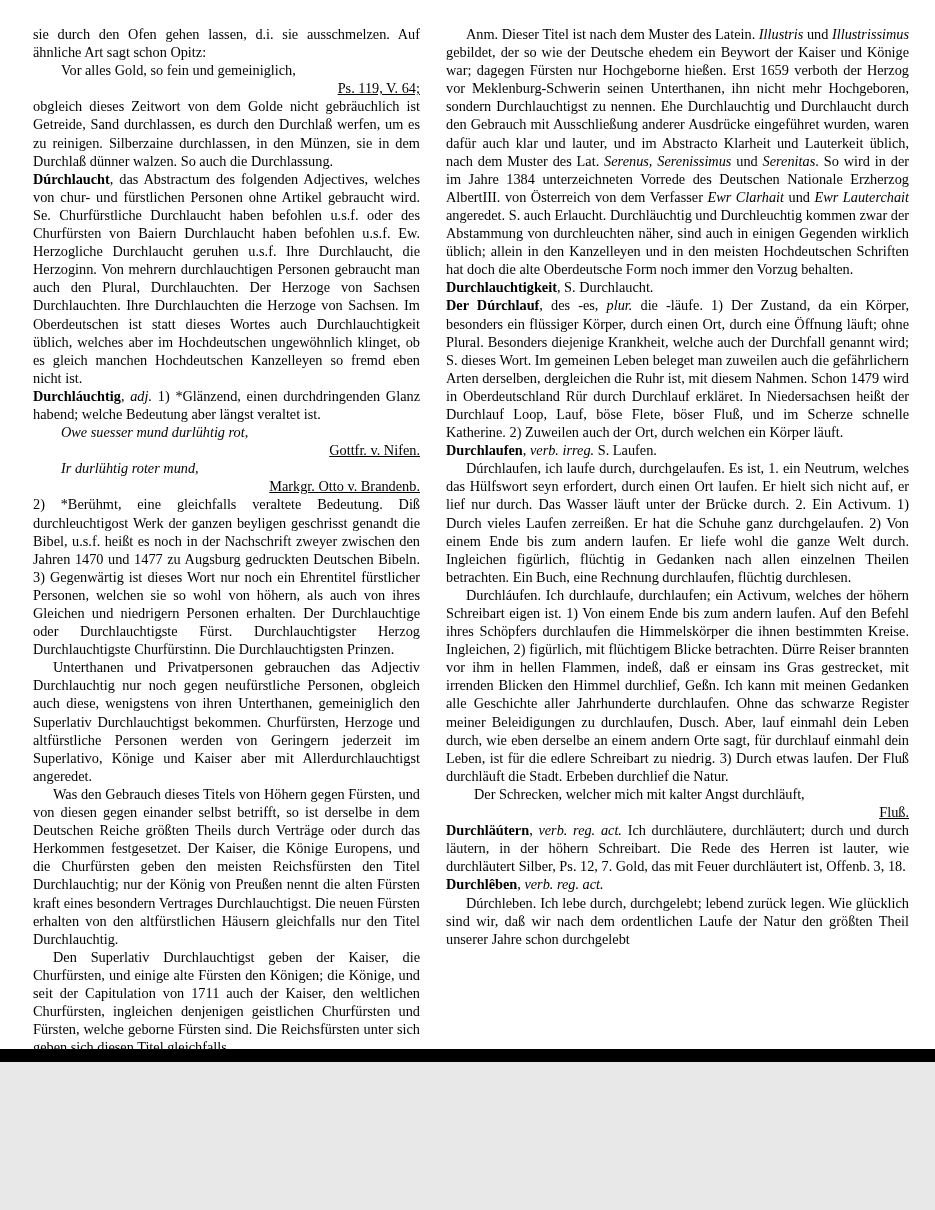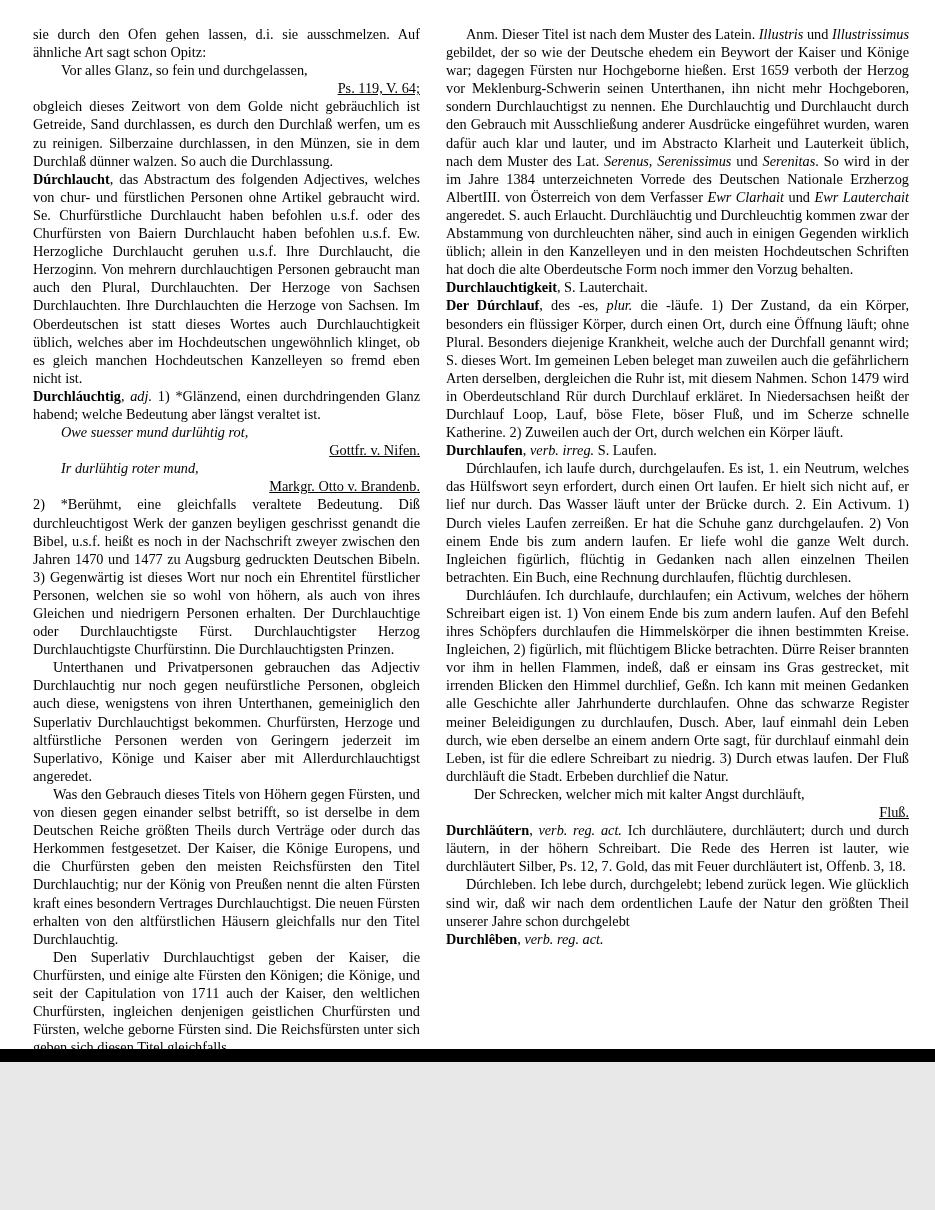--- a/index.html
+++ b/index.html
@@ -47,44 +47,44 @@
     background: #000000;
   }
 </style>
 </head>
 <body>
 
 <div class="page">
   <div class="columns">
     <div class="col col-left">
         <p class="para flush"><span class="seg-normal">sie durch den Ofen gehen lassen, d.i. sie ausschmelzen. Auf ähnliche Art sagt schon Opitz:</span></p>
-        <p class="verse"><span class="seg-normal">Vor alles Glanz, so fein und durchgelassen,</span></p>
+        <p class="verse"><span class="seg-normal">Vor alles Gold, so fein und gemeiniglich,</span></p>
         <p class="attrib"><span class="seg-normal">Ps. 119, V. 64;</span></p>
         <p class="para flush"><span class="seg-normal">obgleich dieses Zeitwort von dem Golde nicht gebräuchlich ist Getreide, Sand durchlassen, es durch den Durchlaß werfen, um es zu reinigen. Silberzaine durchlassen, in den Münzen, sie in dem Durchlaß dünner walzen. So auch die Durchlassung.</span></p>
         <p class="para flush"><span class="seg-bold">Dúrchlaucht</span><span class="seg-normal">, das Abstractum des folgenden Adjectives, welches von chur- und fürstlichen Personen ohne Artikel gebraucht wird. Se. Churfürstliche Durchlaucht haben befohlen u.s.f. oder des Churfürsten von Baiern Durchlaucht haben befohlen u.s.f. Ew. Herzogliche Durchlaucht geruhen u.s.f. Ihre Durchlaucht, die Herzoginn. Von mehrern durchlauchtigen Personen gebraucht man auch den Plural, Durchlauchten. Der Herzoge von Sachsen Durchlauchten. Ihre Durchlauchten die Herzoge von Sachsen. Im Oberdeutschen ist statt dieses Wortes auch Durchlauchtigkeit üblich, welches aber im Hochdeutschen ungewöhnlich klinget, ob es gleich manchen Hochdeutschen Kanzelleyen so fremd eben nicht ist.</span></p>
         <p class="para flush"><span class="seg-bold">Durchláuchtig</span><span class="seg-normal">, </span><span class="seg-italic">adj.</span><span class="seg-normal"> 1) *Glänzend, einen durchdringenden Glanz habend; welche Bedeutung aber längst veraltet ist.</span></p>
         <p class="verse"><span class="seg-italic">Owe suesser mund durlühtig rot,</span></p>
         <p class="attrib"><span class="seg-normal">Gottfr. v. Nifen.</span></p>
         <p class="verse"><span class="seg-italic">Ir durlühtig roter mund,</span></p>
         <p class="attrib"><span class="seg-normal">Markgr. Otto v. Brandenb.</span></p>
         <p class="para flush"><span class="seg-normal">2) *Berühmt, eine gleichfalls veraltete Bedeutung. Diß durchleuchtigost Werk der ganzen beyligen geschrisst genandt die Bibel, u.s.f. heißt es noch in der Nachschrift zweyer zwischen den Jahren 1470 und 1477 zu Augsburg gedruckten Deutschen Bibeln. 3) Gegenwärtig ist dieses Wort nur noch ein Ehrentitel fürstlicher Personen, welchen sie so wohl von höhern, als auch von ihres Gleichen und niedrigern Personen erhalten. Der Durchlauchtige oder Durchlauchtigste Fürst. Durchlauchtigster Herzog Durchlauchtigste Churfürstinn. Die Durchlauchtigsten Prinzen.</span></p>
         <p class="para"><span class="seg-normal">Unterthanen und Privatpersonen gebrauchen das Adjectiv Durchlauchtig nur noch gegen neufürstliche Personen, obgleich auch diese, wenigstens von ihren Unterthanen, gemeiniglich den Superlativ Durchlauchtigst bekommen. Churfürsten, Herzoge und altfürstliche Personen werden von Geringern jederzeit im Superlativo, Könige und Kaiser aber mit Allerdurchlauchtigst angeredet.</span></p>
         <p class="para"><span class="seg-normal">Was den Gebrauch dieses Titels von Höhern gegen Fürsten, und von diesen gegen einander selbst betrifft, so ist derselbe in dem Deutschen Reiche größten Theils durch Verträge oder durch das Herkommen festgesetzet. Der Kaiser, die Könige Europens, und die Churfürsten geben den meisten Reichsfürsten den Titel Durchlauchtig; nur der König von Preußen nennt die alten Fürsten kraft eines besondern Vertrages Durchlauchtigst. Die neuen Fürsten erhalten von den altfürstlichen Häusern gleichfalls nur den Titel Durchlauchtig.</span></p>
         <p class="para"><span class="seg-normal">Den Superlativ Durchlauchtigst geben der Kaiser, die Churfürsten, und einige alte Fürsten den Königen; die Könige, und seit der Capitulation von 1711 auch der Kaiser, den weltlichen Churfürsten, ingleichen denjenigen geistlichen Churfürsten und Fürsten, welche geborne Fürsten sind. Die Reichsfürsten unter sich geben sich diesen Titel gleichfalls.</span></p>
         <p class="para"><span class="seg-normal">In der ehrerbiethigen Schreibart werden Durchlauchtig und Durchlauchtigst zuweilen für fürstlich gebraucht. Es waren bey dieser Feyerlichkeit viele durchlauchtige Personen zugegen. Durchlauchtig für durchsichtig, ein durchlauchtiges Haus, ist ein niedriger Scherz.</span></p>
       </div>
     <div class="col col-right">
         <p class="para"><span class="seg-normal">Anm. Dieser Titel ist nach dem Muster des Latein. </span><span class="seg-italic">Illustris</span><span class="seg-normal"> und </span><span class="seg-italic">Illustrissimus</span><span class="seg-normal"> gebildet, der so wie der Deutsche ehedem ein Beywort der Kaiser und Könige war; dagegen Fürsten nur Hochgeborne hießen. Erst 1659 verboth der Herzog vor Meklenburg-Schwerin seinen Unterthanen, ihn nicht mehr Hochgeboren, sondern Durchlauchtigst zu nennen. Ehe Durchlauchtig und Durchlaucht durch den Gebrauch mit Ausschließung anderer Ausdrücke eingeführet wurden, waren dafür auch klar und lauter, und im Abstracto Klarheit und Lauterkeit üblich, nach dem Muster des Lat. </span><span class="seg-italic">Serenus, Serenissimus</span><span class="seg-normal"> und </span><span class="seg-italic">Serenitas</span><span class="seg-normal">. So wird in der im Jahre 1384 unterzeichneten Vorrede des Deutschen Nationale Erzherzog AlbertIII. von Österreich von dem Verfasser </span><span class="seg-italic">Ewr Clarhait</span><span class="seg-normal"> und </span><span class="seg-italic">Ewr Lauterchait</span><span class="seg-normal"> angeredet. S. auch Erlaucht. Durchläuchtig und Durchleuchtig kommen zwar der Abstammung von durchleuchten näher, sind auch in einigen Gegenden wirklich üblich; allein in den Kanzelleyen und in den meisten Hochdeutschen Schriften hat doch die alte Oberdeutsche Form noch immer den Vorzug behalten.</span></p>
-        <p class="para flush"><span class="seg-bold">Durchlauchtigkeit</span><span class="seg-normal">, S. Lauterchait.</span></p>
+        <p class="para flush"><span class="seg-bold">Durchlauchtigkeit</span><span class="seg-normal">, S. Durchlaucht.</span></p>
         <p class="para flush"><span class="seg-bold">Der Dúrchlauf</span><span class="seg-normal">, des -es, </span><span class="seg-italic">plur.</span><span class="seg-normal"> die -läufe. 1) Der Zustand, da ein Körper, besonders ein flüssiger Körper, durch einen Ort, durch eine Öffnung läuft; ohne Plural. Besonders diejenige Krankheit, welche auch der Durchfall genannt wird; S. dieses Wort. Im gemeinen Leben beleget man zuweilen auch die gefährlichern Arten derselben, dergleichen die Ruhr ist, mit diesem Nahmen. Schon 1479 wird in Oberdeutschland Rür durch Durchlauf erkläret. In Niedersachsen heißt der Durchlauf Loop, Lauf, böse Flete, böser Fluß, und im Scherze schnelle Katherine. 2) Zuweilen auch der Ort, durch welchen ein Körper läuft.</span></p>
         <p class="para flush"><span class="seg-bold">Durchlaufen</span><span class="seg-normal">, </span><span class="seg-italic">verb. irreg.</span><span class="seg-normal"> S. Laufen.</span></p>
         <p class="para"><span class="seg-normal">Dúrchlaufen, ich laufe durch, durchgelaufen. Es ist, 1. ein Neutrum, welches das Hülfswort seyn erfordert, durch einen Ort laufen. Er hielt sich nicht auf, er lief nur durch. Das Wasser läuft unter der Brücke durch. 2. Ein Activum. 1) Durch vieles Laufen zerreißen. Er hat die Schuhe ganz durchgelaufen. 2) Von einem Ende bis zum andern laufen. Er liefe wohl die ganze Welt durch. Ingleichen figürlich, flüchtig in Gedanken nach allen einzelnen Theilen betrachten. Ein Buch, eine Rechnung durchlaufen, flüchtig durchlesen.</span></p>
         <p class="para"><span class="seg-normal">Durchláufen. Ich durchlaufe, durchlaufen; ein Activum, welches der höhern Schreibart eigen ist. 1) Von einem Ende bis zum andern laufen. Auf den Befehl ihres Schöpfers durchlaufen die Himmelskörper die ihnen bestimmten Kreise. Ingleichen, 2) figürlich, mit flüchtigem Blicke betrachten. Dürre Reiser brannten vor ihm in hellen Flammen, indeß, daß er einsam ins Gras gestrecket, mit irrenden Blicken den Himmel durchlief, Geßn. Ich kann mit meinen Gedanken alle Geschichte aller Jahrhunderte durchlaufen. Ohne das schwarze Register meiner Beleidigungen zu durchlaufen, Dusch. Aber, lauf einmahl dein Leben durch, wie eben derselbe an einem andern Orte sagt, für durchlauf einmahl dein Leben, ist für die edlere Schreibart zu niedrig. 3) Durch etwas laufen. Der Fluß durchläuft die Stadt. Erbeben durchlief die Natur.</span></p>
         <p class="verse"><span class="seg-normal">Der Schrecken, welcher mich mit kalter Angst durchläuft,</span></p>
         <p class="attrib"><span class="seg-normal">Fluß.</span></p>
         <p class="para flush"><span class="seg-bold">Durchläútern</span><span class="seg-normal">, </span><span class="seg-italic">verb. reg. act.</span><span class="seg-normal"> Ich durchläutere, durchläutert; durch und durch läutern, in der höhern Schreibart. Die Rede des Herren ist lauter, wie durchläutert Silber, Ps. 12, 7. Gold, das mit Feuer durchläutert ist, Offenb. 3, 18.</span></p>
+        <p class="para flush"><span class="seg-bold">Durchlêben</span><span class="seg-normal">, </span><span class="seg-italic">verb. reg. act.</span></p>
         <p class="para"><span class="seg-normal">Dúrchleben. Ich lebe durch, durchgelebt; lebend zurück legen. Wie glücklich sind wir, daß wir nach dem ordentlichen Laufe der Natur den größten Theil unserer Jahre schon durchgelebt</span></p>
-        <p class="para flush"><span class="seg-bold">Durchlêben</span><span class="seg-normal">, </span><span class="seg-italic">verb. reg. act.</span></p>
       </div>
   </div>
   <div class="page-number">154</div>
   <div class="bottom-bar"></div>
 </div>
 
 </body></html>

